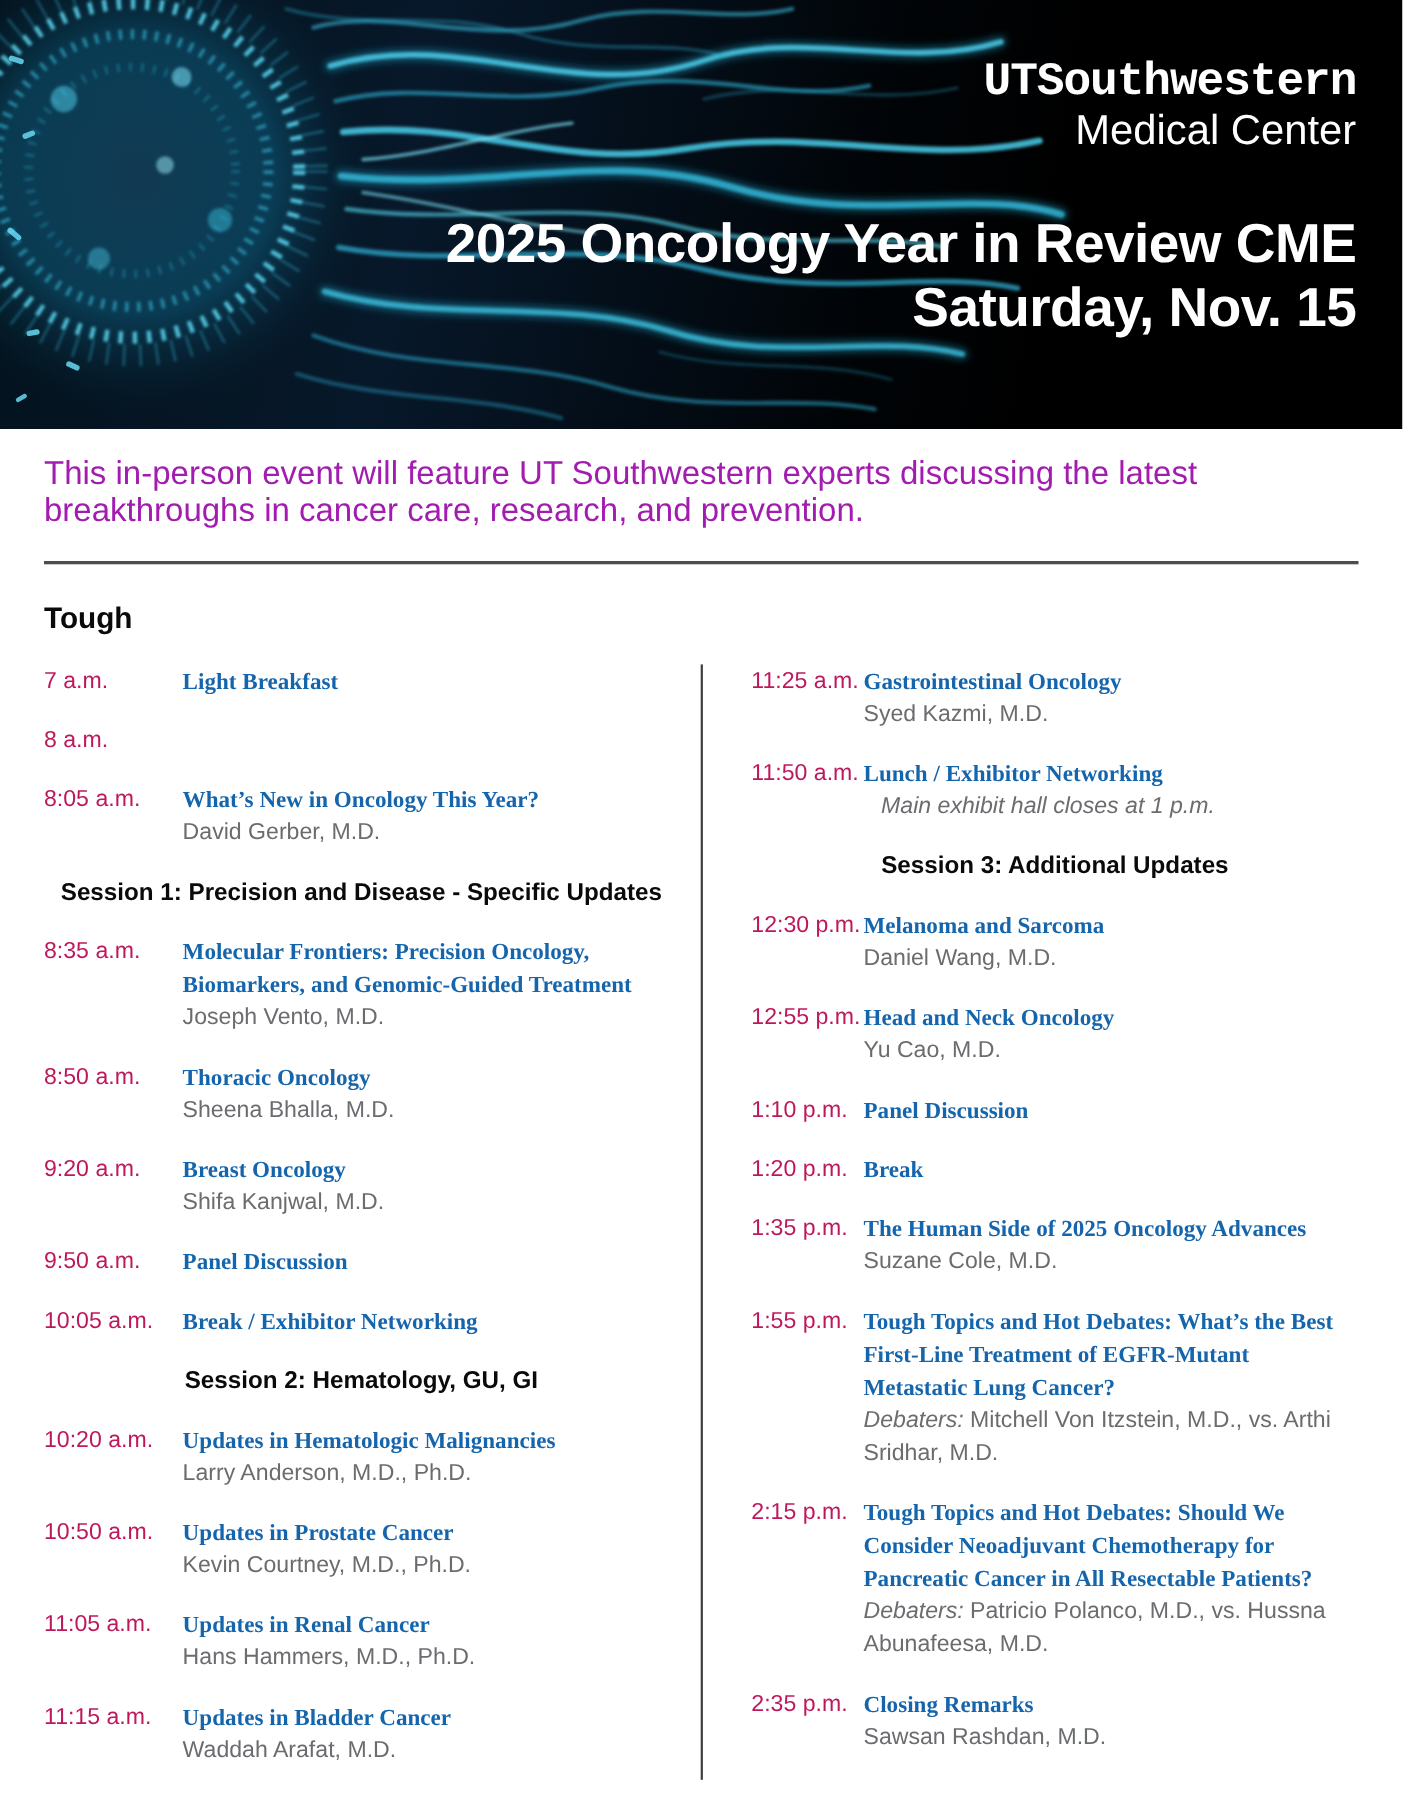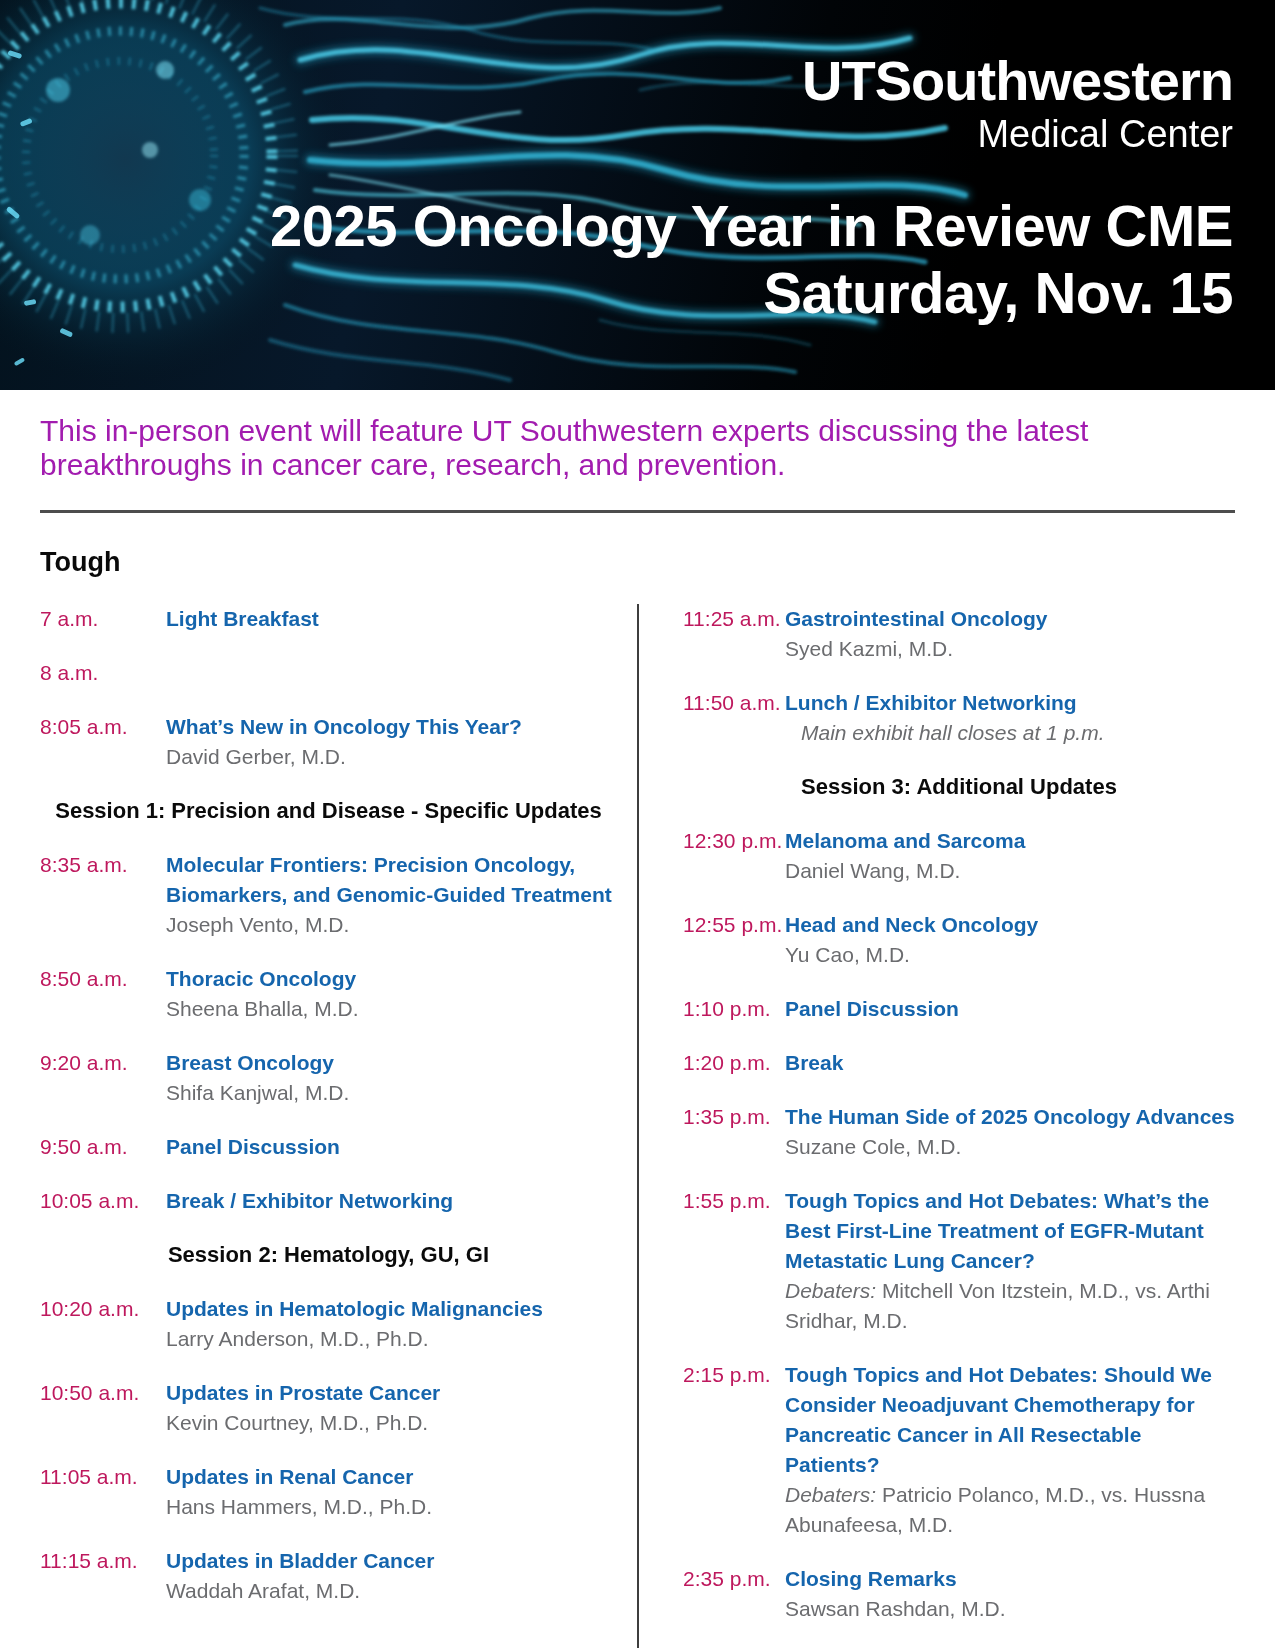--- a/index.html
+++ b/index.html
@@ -17,26 +17,26 @@
     position: relative;
     width: 100%; height: 390px;
     background: linear-gradient(100deg, #03121d 0%, #07182a 30%, #010407 62%, #000 75%, #000 100%);
     overflow: hidden;
   }
   .hero svg { position: absolute; left: 0; top: 0; }
   .hero-logo {
     position: absolute; top: 52px; right: 42px;
     text-align: right; color: #ffffff; line-height: 1.05;
   }
-  .hero-logo .l1 { font-size: 56px; font-weight: bold; letter-spacing: -1px; }
+  .hero-logo .l1 { font-size: 42px; font-weight: bold; letter-spacing: -1px; font-family: Liberation Mono, monospace; }
   .hero-logo .l2 { font-size: 38px; font-weight: normal; margin-top: 4px; letter-spacing: 0; }
   .hero-title {
     position: absolute; top: 192px; right: 42px;
     text-align: right; color: #ffffff; font-weight: bold;
-    font-size: 58px; line-height: 1.16; letter-spacing: -0.5px;
+    font-size: 50px; line-height: 1.16; letter-spacing: -0.5px;
   }
 
   
   .intro {
     padding: 24px 40px 0 40px;
     font-size: 30px; line-height: 34px; color: #a21caf;
     max-width: 1235px;
   }
   .rule {
     border: none; border-top: 3px solid #4d4d4d;
@@ -51,21 +51,21 @@
   .agenda-columns { display: flex; padding: 0 40px; align-items: flex-start; }
   .col { font-size: 21px; line-height: 30px; }
   .col-left  { flex: 0 0 597px; padding-right: 20px; }
   .col-right { flex: 1 1 auto; border-left: 2px solid #3e3e3e; padding-left: 44px; }
 
   .row { display: flex; margin-bottom: 24px; }
   .col-left  .time { flex: 0 0 126px; }
   .col-right .time { flex: 0 0 102px; }
   .time { color: #be185d; }
   .body { flex: 1 1 auto; }
-  .title { color: #1565ad; font-weight: bold; }
+  .title { color: #1565ad; font-weight: bold; font-family: Liberation Serif, serif; }
   .speaker { color: #6b6c6f; }
   .speaker.italic { font-style: italic; margin-left: 16px; }
   .speaker em { font-style: italic; }
   .session-heading {
     font-size: 22px; font-weight: bold; color: #0a0a0a;
     margin: 4px 0 24px 0;
     text-align: center;
   }
 </style>
 </head>

